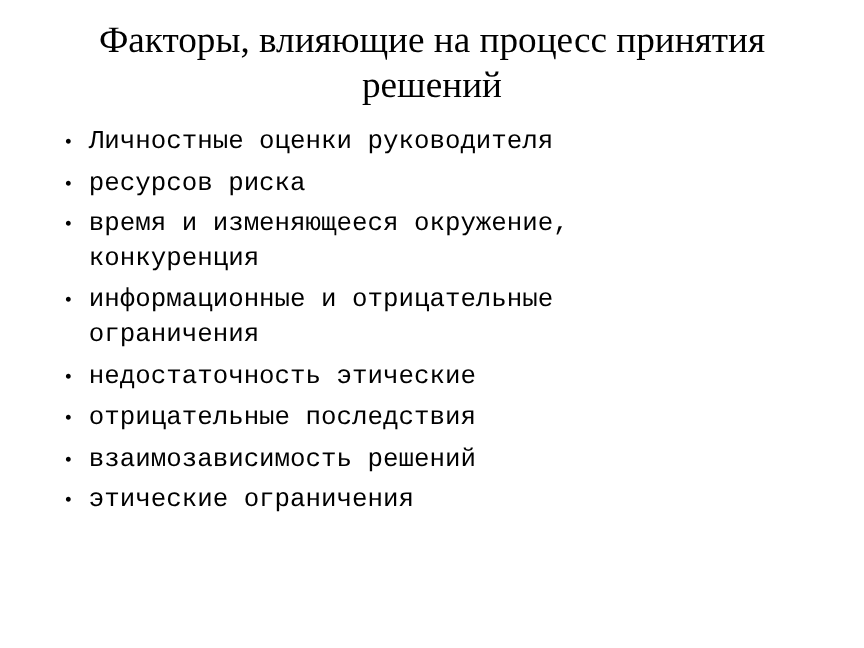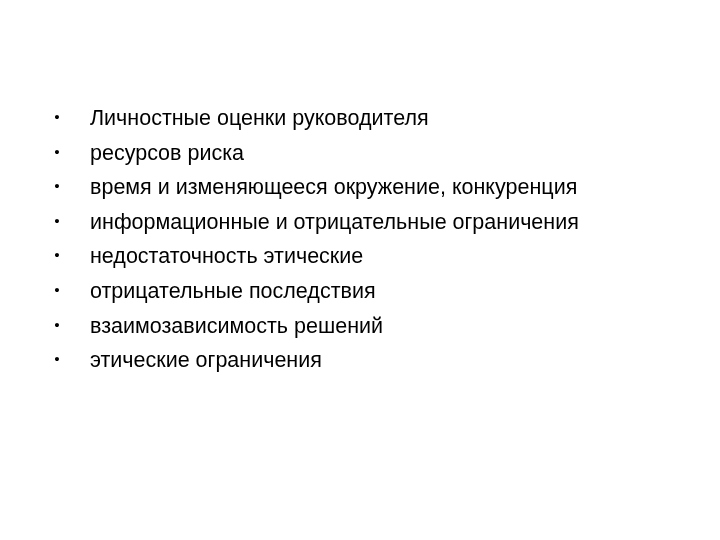--- a/index.html
+++ b/index.html
@@ -52,32 +52,32 @@
     flex: 0 0 auto;
     width: 34px;
     text-align: center;
     font-size: 17px;
     line-height: 1.62;
     color: #000000;
   }
   .bullet-text {
     flex: 1 1 auto;
     padding-right: 90px;
-    font-family: Liberation Sans, sans-serif;
+    font-family: Liberation Mono, monospace;
     font-size: 21.5px;
     line-height: 1.33;
     color: #000000;
-    margin-left: 16px;
   }
 </style>
 </head>
 <body>
 
 <div class="slide">
 
+  <div class="slide-title">Факторы, влияющие на процесс принятия решений</div>
 
   <ul class="bullet-list">
 
     <li class="bullet-item">
       <span class="bullet-marker">•</span>
       <span class="bullet-text">Личностные оценки руководителя</span>
     </li>
 
     <li class="bullet-item">
       <span class="bullet-marker">•</span>

